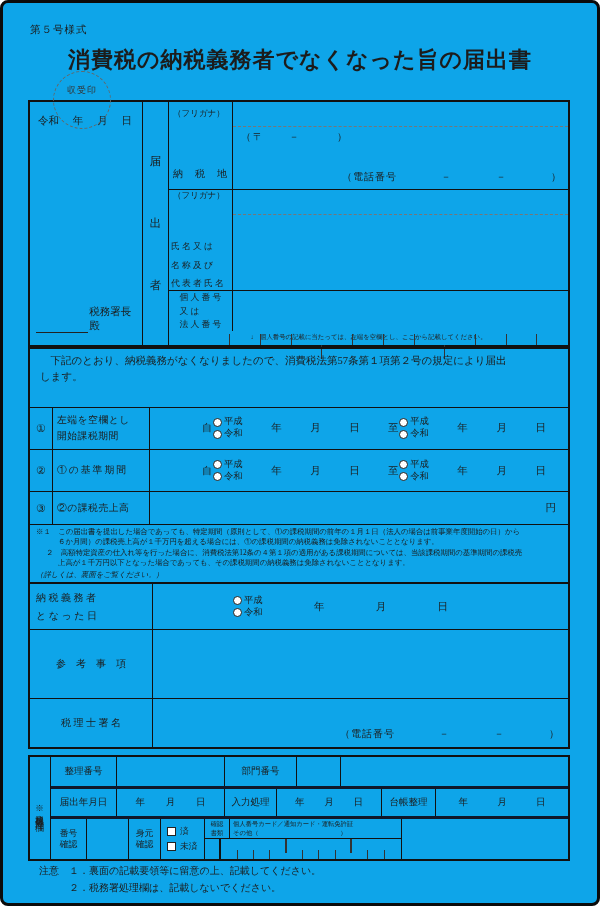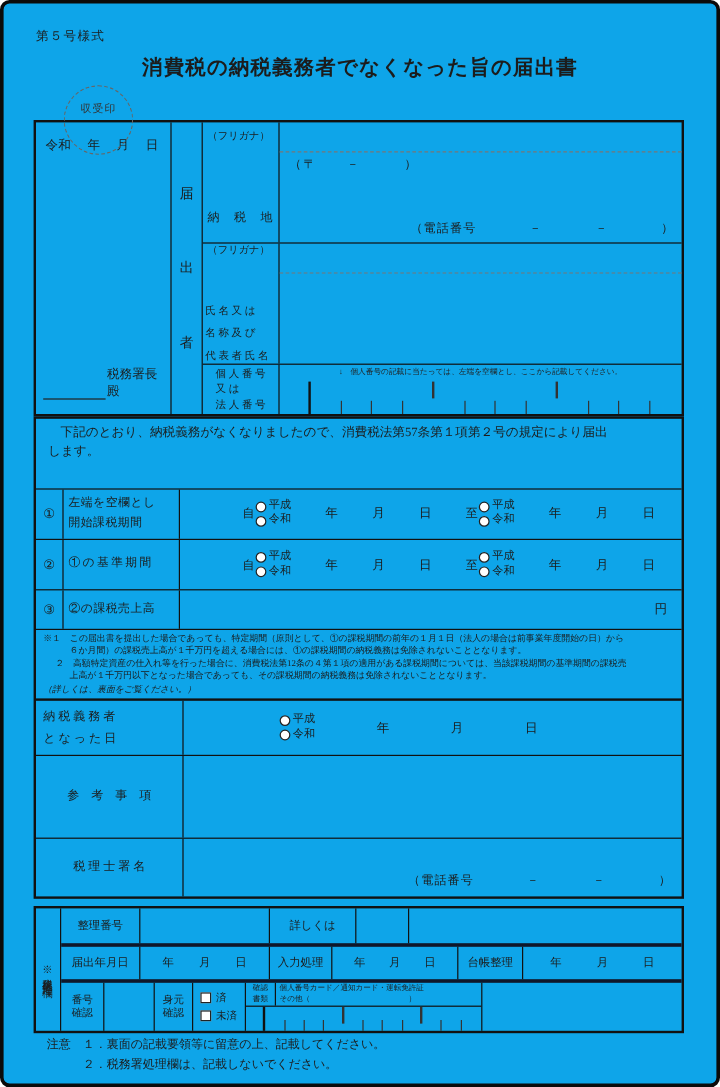--- a/index.html
+++ b/index.html
@@ -1,37 +1,37 @@
 <!DOCTYPE html>
 <html><head>
 <meta charset="utf-8">
 <style>
   html,body{margin:0;padding:0;background:#fff;}
   .page{position:relative;width:594px;height:900px;border:3px solid #0b0b0b;border-radius:8px;
         background:#0ea5e9;font-family:"Liberation Serif","DejaVu Serif",serif;color:#1c1c1c;
         overflow:hidden;margin:0;}
   .abs{position:absolute;}
   .form-no{left:27px;top:20px;font-size:10.5px;letter-spacing:1px;}
-  .title{left:0;top:42px;width:100%;text-align:center;font-size:17px;font-weight:bold;letter-spacing:1px;}
+  .title{left:0;top:42px;width:100%;text-align:center;font-size:22px;font-weight:bold;letter-spacing:1px;}
   .stamp{left:50px;top:68px;width:56px;height:56px;border:1.5px dashed #666;border-radius:50%;
          display:flex;align-items:flex-start;justify-content:center;z-index:3;}
   .stamp span{font-size:9px;margin-top:12px;color:#333;letter-spacing:1px;}
 
   
   .tbl{border:2px solid #111;box-sizing:border-box;background:transparent;}
   .main{left:25px;top:97px;width:542px;height:247px;display:flex;}
   .col-date{width:112px;border-right:1px solid #111;position:relative;}
   .date-line{display:flex;justify-content:space-between;padding:12px 10px 0 8px;font-size:10.5px;}
   .office-line{position:absolute;bottom:12px;left:6px;right:4px;font-size:10.5px;display:flex;align-items:flex-end;}
   .uline{display:inline-block;width:56px;border-bottom:1px solid #222;height:11px;margin-right:1px;}
   .col-vert{width:25px;border-right:1px solid #111;display:flex;flex-direction:column;
             justify-content:space-around;align-items:center;font-size:11.5px;padding:28px 0;}
   .col-right{flex:1;display:flex;flex-direction:column;}
   .blk{display:flex;border-bottom:1px solid #111;}
-  .blk:last-child{border-bottom:none;}
+  .blk:last-child{border-bottom:none;flex-direction:column;}
   .blk1,.blk2{height:100px;}
   .blk3{flex:1;}
   .lblcol{width:63px;border-right:1px solid #111;display:flex;flex-direction:column;font-size:9.5px;gap:33px;}
   .furi{height:24px;display:flex;align-items:center;padding-left:4px;font-size:8.5px;letter-spacing:0;}
   .lbl-mid{flex:1;display:flex;align-items:center;justify-content:center;font-size:10px;letter-spacing:1px;}
   .lbl-stack{flex:1;display:flex;flex-direction:column;justify-content:space-around;padding:2px 2px 4px 2px;font-size:8.8px;}
   .lbl-center{flex:1;display:flex;flex-direction:column;justify-content:center;align-items:center;font-size:8.8px;line-height:1.5;}
   .cntcol{flex:1;display:flex;flex-direction:column;position:relative;}
   .furistrip{height:24px;border-bottom:1px dashed #777;}
   .addr{flex:1;position:relative;font-size:10px;}
@@ -346,21 +346,21 @@
 
   <div class="abs tbl proc">
     <div class="pvert">
       <span>※税務署処理欄</span>
     </div>
     <div class="pmain">
 
       <div class="prow2 pr1">
         <div class="pc" style="width:66px;">整理番号</div>
         <div class="pc" style="width:108px;"></div>
-        <div class="pc" style="width:72px;">詳しくは</div>
+        <div class="pc" style="width:72px;">部門番号</div>
         <div class="pc" style="width:44px;"></div>
         <div class="pc" style="flex:1;"></div>
       </div>
 
       <div class="prow2 pr2">
         <div class="pc" style="width:66px;">届出年月日</div>
         <div class="pc ymd" style="width:108px;">
           <span>年</span>
           <span>月</span>
           <span>日</span>

